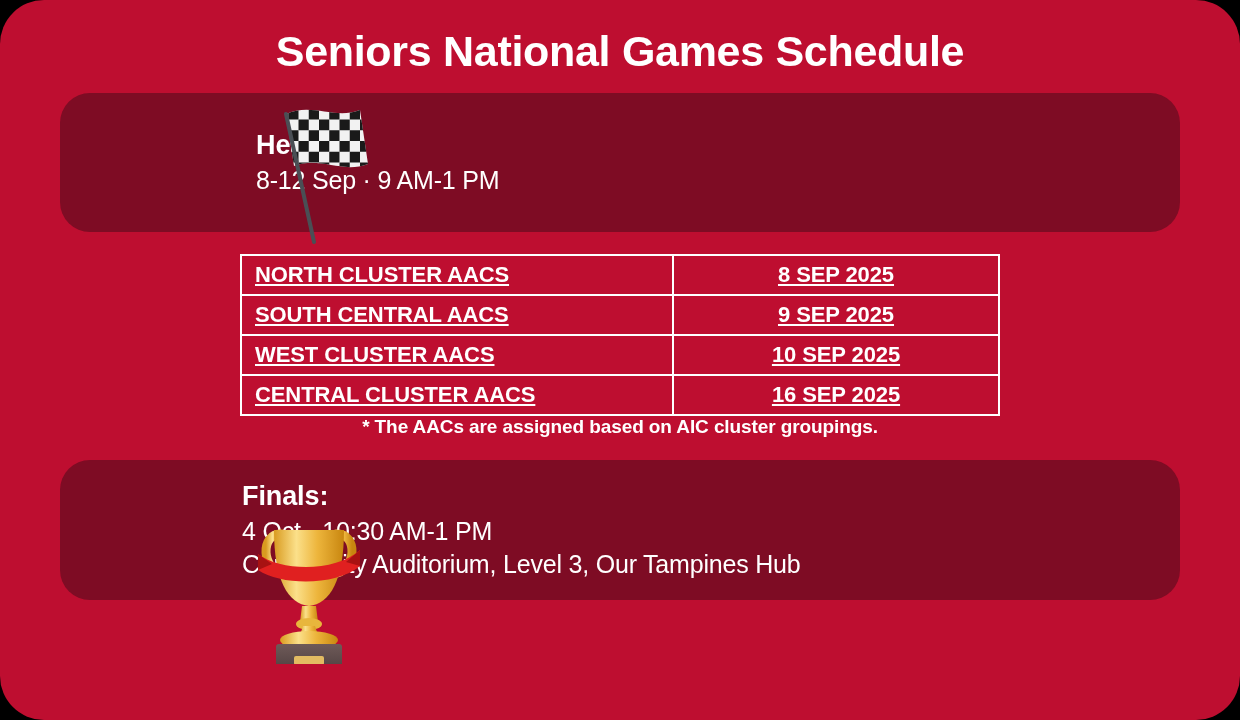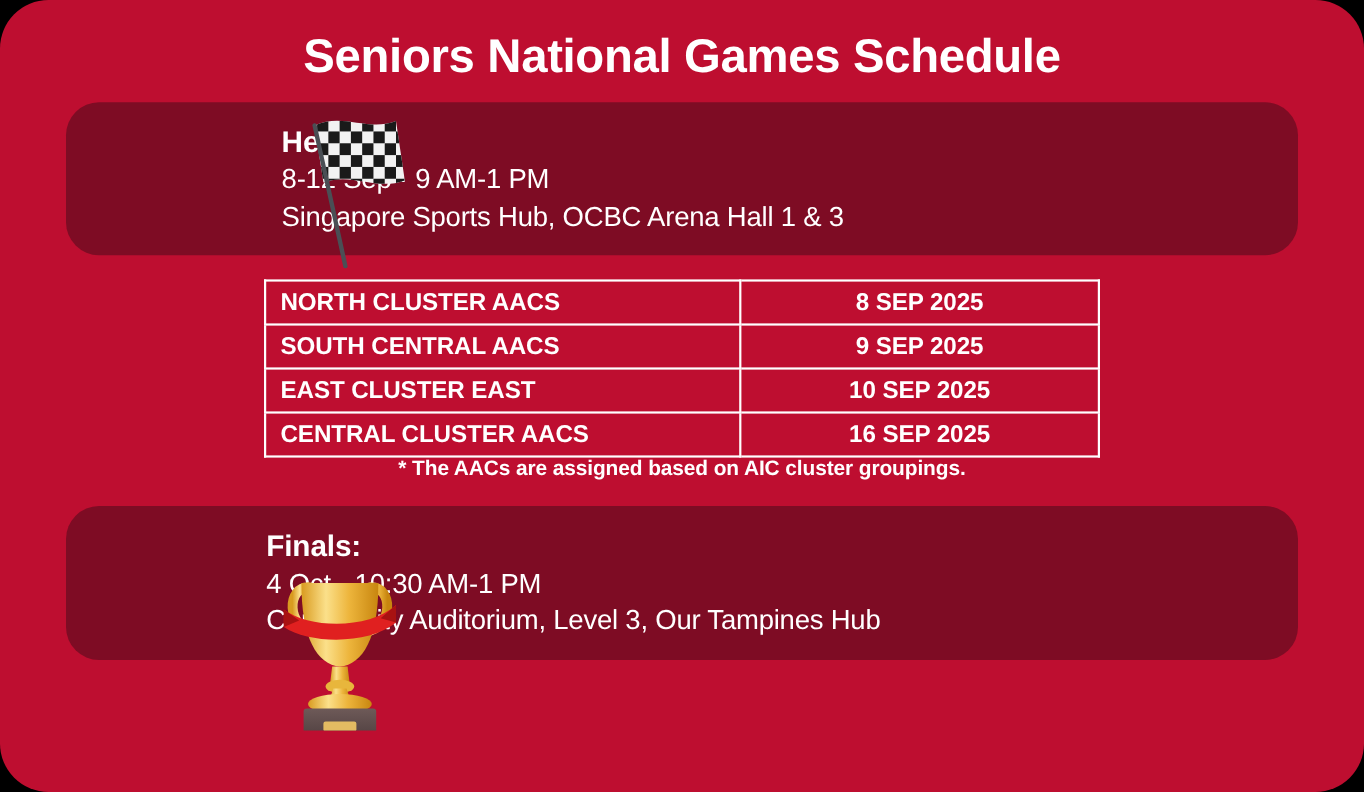--- a/index.html
+++ b/index.html
@@ -98,20 +98,21 @@
     table-layout: fixed;
   }
   .schedule-table td {
     border: 2px solid #FFFFFF;
     height: 38px;
     color: #FFFFFF;
     font-size: 22px;
     font-weight: bold;
     letter-spacing: -0.1px;
     padding: 0;
+    text-decoration: underline;
   }
   .cell-cluster {
     width: 417px;
     text-align: left;
     padding-left: 13px !important;
   }
   .cell-date {
     text-align: center;
   }
 
@@ -127,36 +128,35 @@
 <body>
 
 <div class="poster">
 
   <h1 class="poster-title">Seniors National Games Schedule</h1>
 
   <div class="event-card heats">
     <div class="event-text">
       <div class="event-label">Heats:</div>
       <div class="event-line">8-12 Sep · 9 AM-1 PM</div>
-      <div class="event-line">Singapore Sports Hub, OCBC Arena Hall 1 &amp; 3</div>
     </div>
   </div>
 
   <table class="schedule-table">
     <tbody>
       <tr>
         <td class="cell-cluster">NORTH CLUSTER AACS</td>
         <td class="cell-date">8 SEP 2025</td>
       </tr>
       <tr>
         <td class="cell-cluster">SOUTH CENTRAL AACS</td>
         <td class="cell-date">9 SEP 2025</td>
       </tr>
       <tr>
-        <td class="cell-cluster">EAST CLUSTER EAST</td>
+        <td class="cell-cluster">WEST CLUSTER AACS</td>
         <td class="cell-date">10 SEP 2025</td>
       </tr>
       <tr>
         <td class="cell-cluster">CENTRAL CLUSTER AACS</td>
         <td class="cell-date">16 SEP 2025</td>
       </tr>
     </tbody>
   </table>
 
   <div class="table-footnote">* The AACs are assigned based on AIC cluster groupings.</div>

